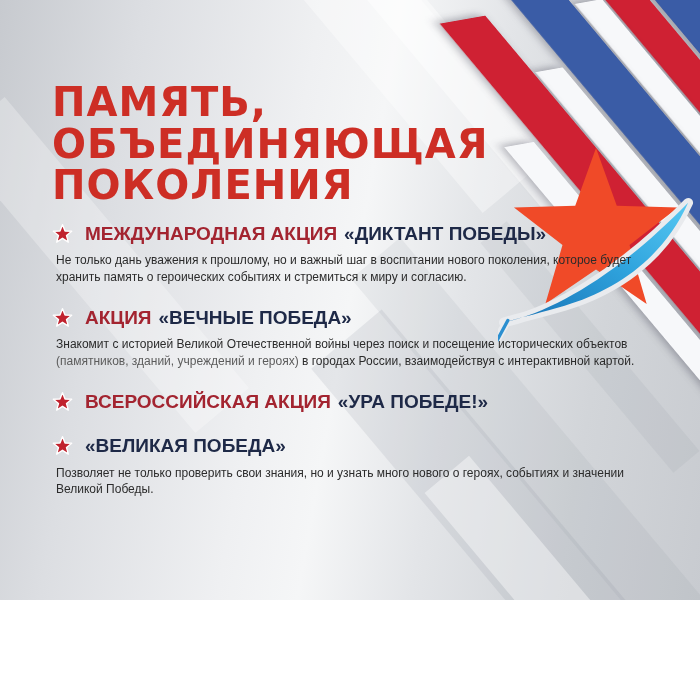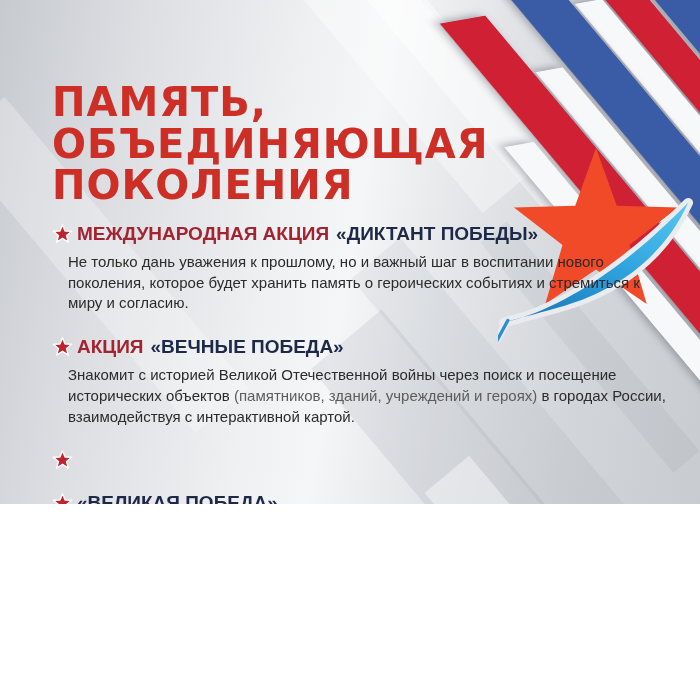--- a/index.html
+++ b/index.html
@@ -1,21 +1,21 @@
 <!DOCTYPE html>
 <html><head>
 <meta charset="utf-8">
 <style>
   html,body { margin:0; padding:0; }
   body {
     width:700px; height:700px; overflow:hidden;
     font-family:"Liberation Sans", sans-serif;
   }
   .poster {
-    position:relative; width:700px; height:504px; overflow:hidden;
+    position:relative; width:700px; height:600px; overflow:hidden;
     background: linear-gradient(100deg,
       #c7cacf 0%, #dcdee2 18%, #eff0f2 40%, #f5f6f7 50%,
       #e3e5e8 64%, #d2d5d9 82%, #c8cbd0 100%);
   }
 
   
   .streak { position:absolute; transform:rotate(50deg); pointer-events:none; }
   .s1 { top:-60px;  left:90px;   width:520px; height:90px; background:rgba(255,255,255,0.38); }
   .s2 { top:40px;   left:230px;  width:440px; height:46px; background:rgba(255,255,255,0.45); }
   .s3 { top:230px;  left:-90px;  width:380px; height:70px; background:rgba(255,255,255,0.28); }
@@ -54,30 +54,30 @@
   .subtitle {
     margin-top:9px;
     font-family:"DejaVu Sans", sans-serif;
     font-weight:bold; font-size:23px; line-height:1.18;
     color:#272f55; letter-spacing:3px;
   }
 
   .section { margin-top:15px; }
   .section + .section { margin-top:21px; }
 
-  .sec-heading { display:flex; align-items:flex-start; gap:4px; }
+  .sec-heading { display:flex; align-items:flex-start; gap:12px; }
   .bullet { flex:none; margin-top:1px; }
   .htext { font-weight:bold; font-size:19px; line-height:1.22; }
   .hred  { color:#a32430; }
   .hblue { color:#1e2947; margin-left:7px; }
   .hblue.block { display:block; margin-left:0; }
 
   .sec-body {
-    margin:7px 0 0 16px; width:606px;
-    font-size:15px; line-height:1.38; color:#2b2b2b;
+    margin:7px 0 0 4px; width:606px;
+    font-size:12px; line-height:1.38; color:#2b2b2b;
   }
   .muted { color:#5c5c5c; }
 </style>
 </head>
 <body>
 
 <div class="poster">
 
   <div class="streak s1"></div>
   <div class="streak s2"></div>
@@ -148,20 +148,23 @@
         </div>
       </div>
       <p class="sec-body"><span>Знакомит с историей Великой Отечественной войны через поиск и посещение исторических объектов </span><span class="muted">(памятников, зданий, учреждений и героях)</span><span> в городах России, взаимодействуя с интерактивной картой.</span></p>
     </div>
 
     <div class="section">
       <div class="sec-heading">
         <svg class="bullet" width="21" height="21" viewBox="0 0 24 24">
           <polygon fill="#c0222e" stroke="#ffffff" stroke-width="1.6" stroke-linejoin="round" points="12,2 14.9,9.2 22.5,9.5 16.6,14.3 18.7,21.8 12,17.5 5.3,21.8 7.4,14.3 1.5,9.5 9.1,9.2"></polygon>
         </svg>
+        <div class="htext">
+          <span class="hred">ВСЕРОССИЙСКАЯ АКЦИЯ</span><span class="hblue">«УРА ПОБЕДЕ!»</span>
+        </div>
       </div>
     </div>
 
     <div class="section">
       <div class="sec-heading">
         <svg class="bullet" width="21" height="21" viewBox="0 0 24 24">
           <polygon fill="#c0222e" stroke="#ffffff" stroke-width="1.6" stroke-linejoin="round" points="12,2 14.9,9.2 22.5,9.5 16.6,14.3 18.7,21.8 12,17.5 5.3,21.8 7.4,14.3 1.5,9.5 9.1,9.2"></polygon>
         </svg>
         <div class="htext">
           <span class="hblue block">«ВЕЛИКАЯ ПОБЕДА»</span>

